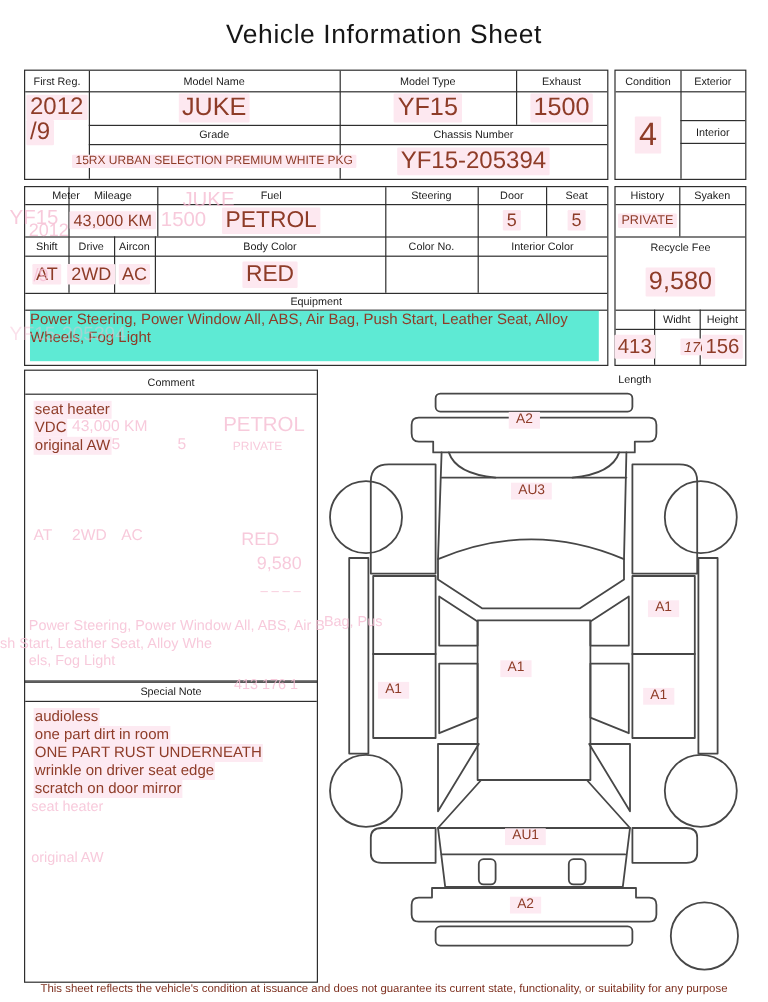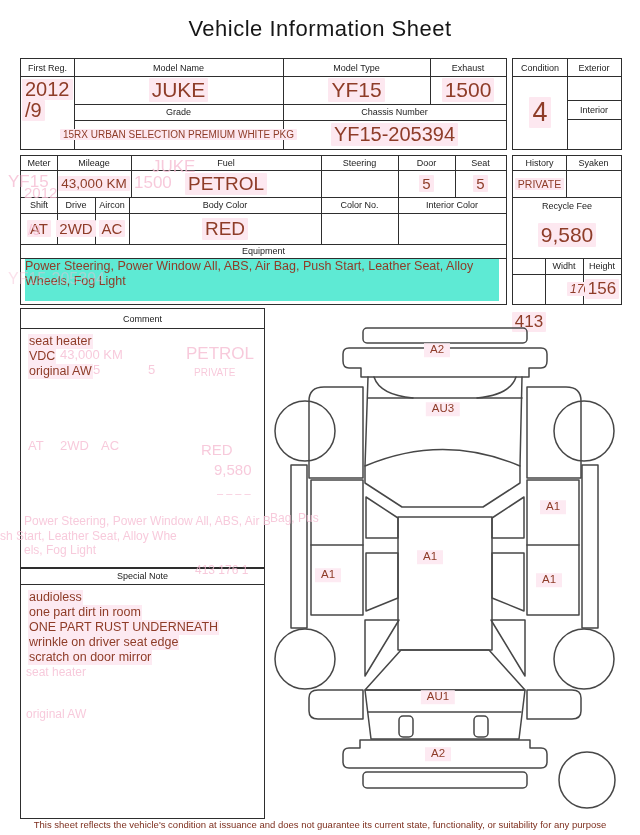--- a/index.html
+++ b/index.html
@@ -87,21 +87,21 @@
     <i class="line" style="left:0;top:88px;width:485px;height:1px;"></i>
     <i class="line" style="left:0;top:102px;width:485px;height:1px;"></i>
     <i class="line" style="left:36px;top:0;width:1px;height:88px;"></i>
     <i class="line" style="left:110px;top:0;width:1px;height:41px;"></i>
     <i class="line" style="left:300px;top:0;width:1px;height:88px;"></i>
     <i class="line" style="left:377px;top:0;width:1px;height:88px;"></i>
     <i class="line" style="left:434px;top:0;width:1px;height:41px;"></i>
     <i class="line" style="left:74px;top:41px;width:1px;height:47px;"></i>
     <i class="line" style="left:108px;top:41px;width:1px;height:47px;"></i>
 
-    <div class="cell lbl" style="left:0;top:0;width:36px;height:14px;">Meter</div>
+    <div class="cell lbl" style="left:16px;top:0;width:36px;height:14px;">Meter</div>
     <div class="cell lbl" style="left:36px;top:0;width:74px;height:14px;">Mileage</div>
     <div class="cell lbl" style="left:110px;top:0;width:190px;height:14px;">Fuel</div>
     <div class="cell lbl" style="left:300px;top:0;width:77px;height:14px;">Steering</div>
     <div class="cell lbl" style="left:377px;top:0;width:57px;height:14px;">Door</div>
     <div class="cell lbl" style="left:434px;top:0;width:51px;height:14px;">Seat</div>
 
     <div class="cell val" style="left:36px;top:14px;width:74px;height:27px;font-size:13.5px;">
         <span class="hlt">43,000 KM</span>
       </div>
     <div class="cell val" style="left:110px;top:14px;width:190px;height:27px;font-size:19px;">
@@ -152,21 +152,21 @@
     <div class="cell val" style="left:0;top:14px;width:53px;height:27px;font-size:10.5px;">
         <span class="hlt">PRIVATE</span>
       </div>
     <div class="cell lbl" style="left:0;top:41px;width:108px;height:17px;">Recycle Fee</div>
     <div class="cell val" style="left:0;top:58px;width:108px;height:42px;font-size:21px;">
         <span class="hlt">9,580</span>
       </div>
     <div class="cell lbl" style="left:0;top:116px;width:32px;height:16px;margin-top:36px;">Length</div>
     <div class="cell lbl" style="left:32px;top:102px;width:38px;height:16px;">Widht</div>
     <div class="cell lbl" style="left:70px;top:102px;width:38px;height:16px;">Height</div>
-    <div class="cell val" style="left:0;top:118px;width:32px;height:30px;font-size:17px;margin-top:33px;">
+    <div class="cell val" style="left:0;top:118px;width:32px;height:30px;font-size:17px;">
         <span class="hlt">413</span>
       </div>
     <div class="cell val" style="left:48px;top:118px;width:38px;height:30px;font-size:12px;font-style:italic;">
         <span class="hlt">176</span>
       </div>
     <div class="cell val" style="left:70px;top:118px;width:38px;height:30px;font-size:17px;">
         <span class="hlt">156</span>
       </div>
   </div>
 

